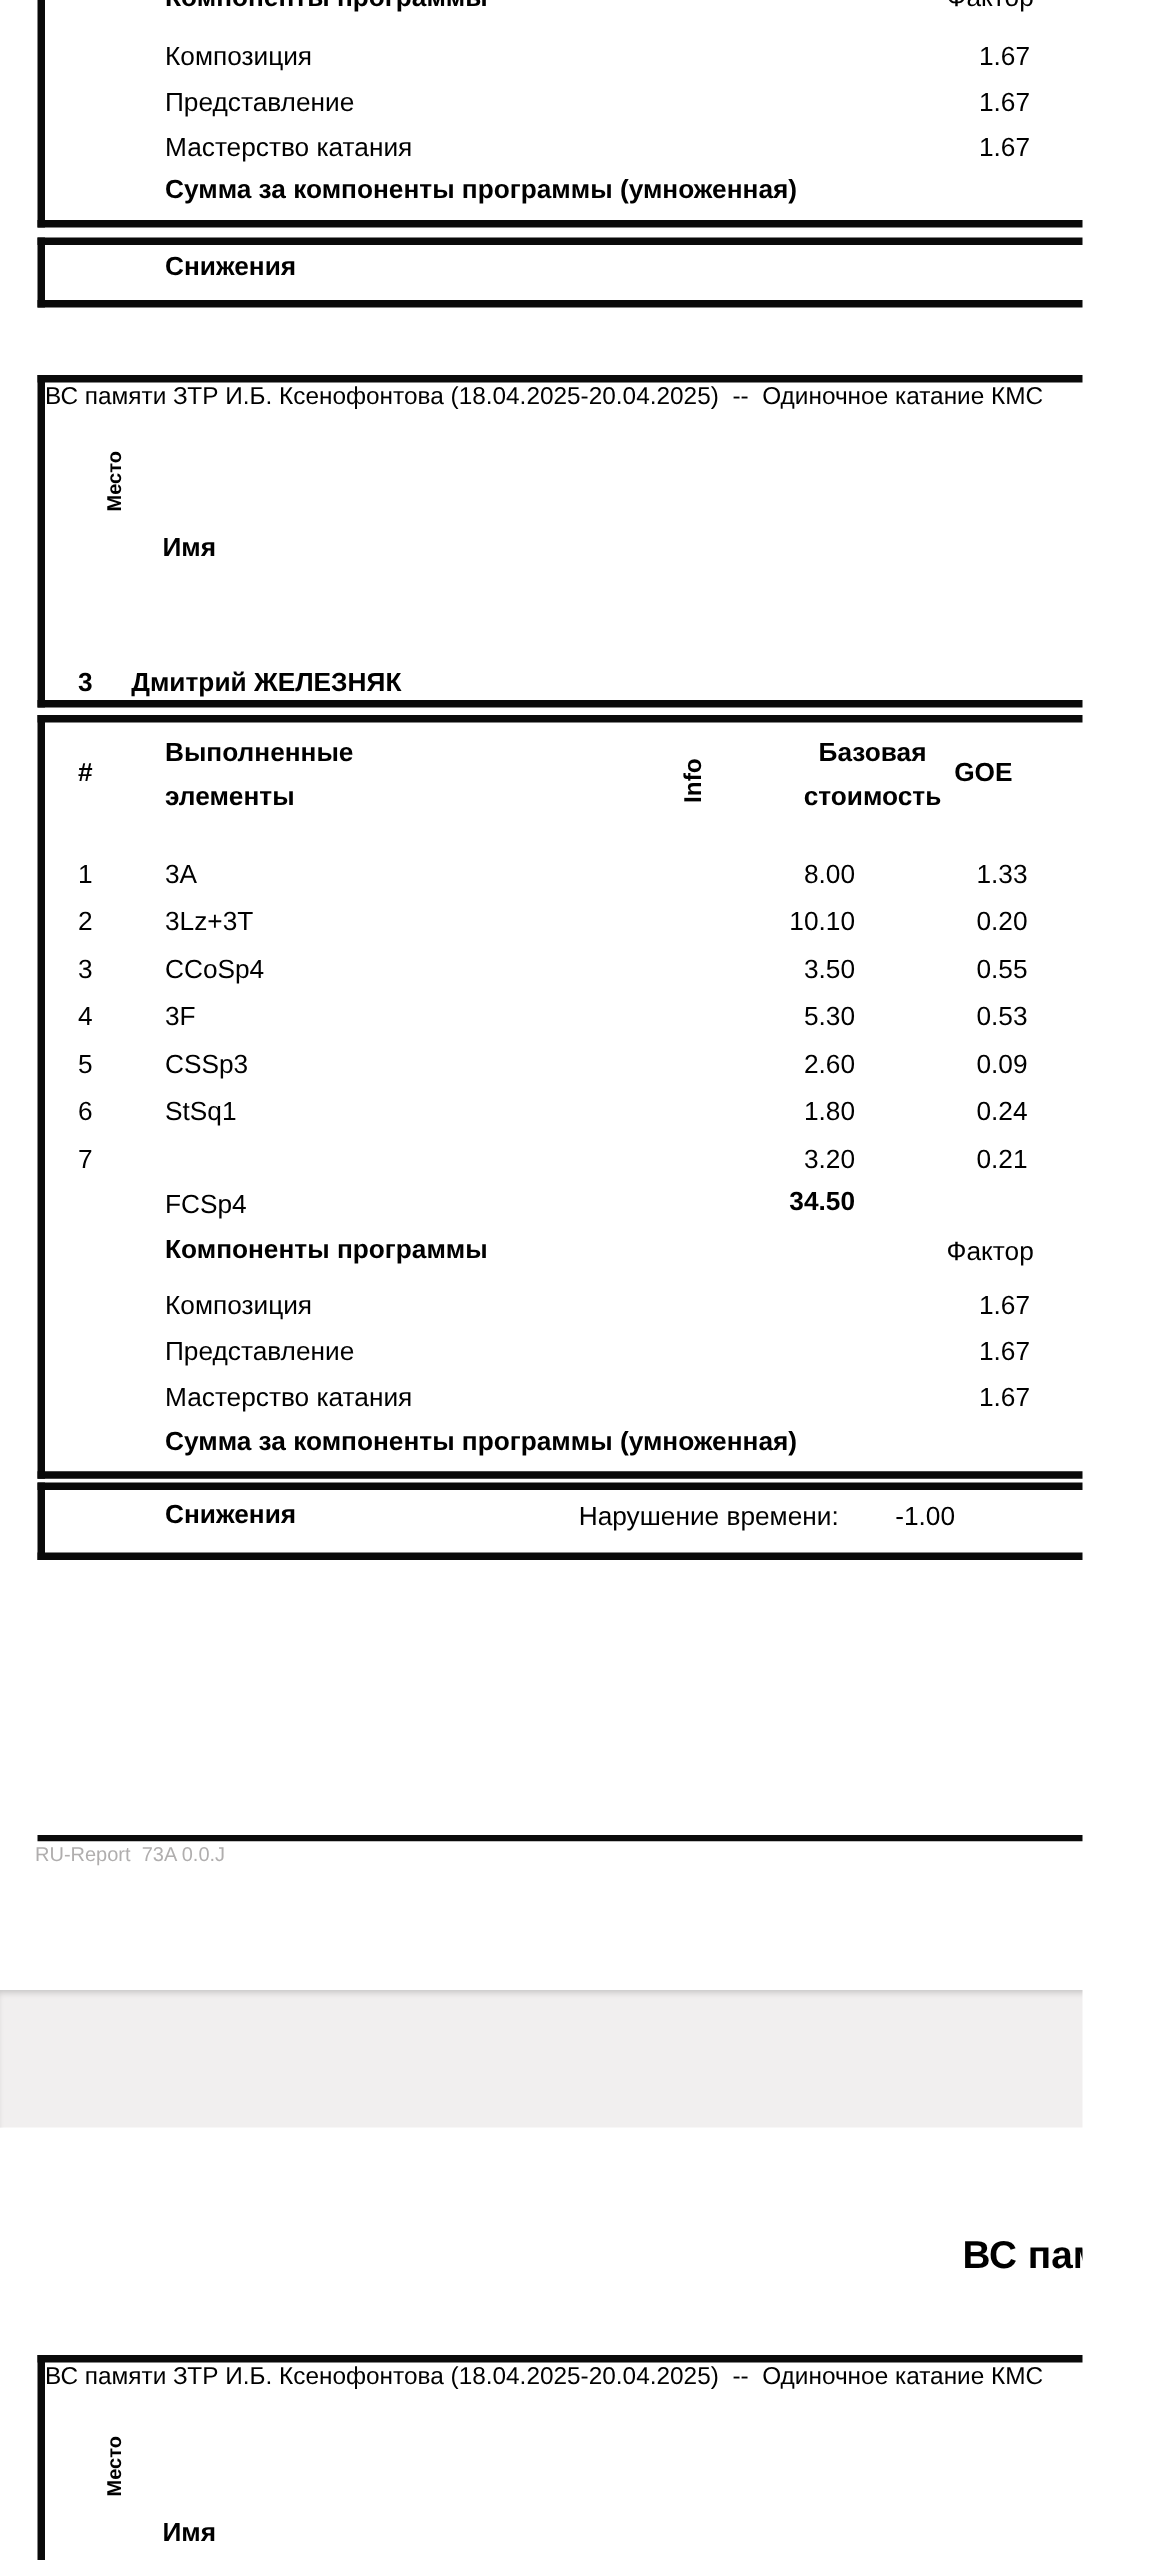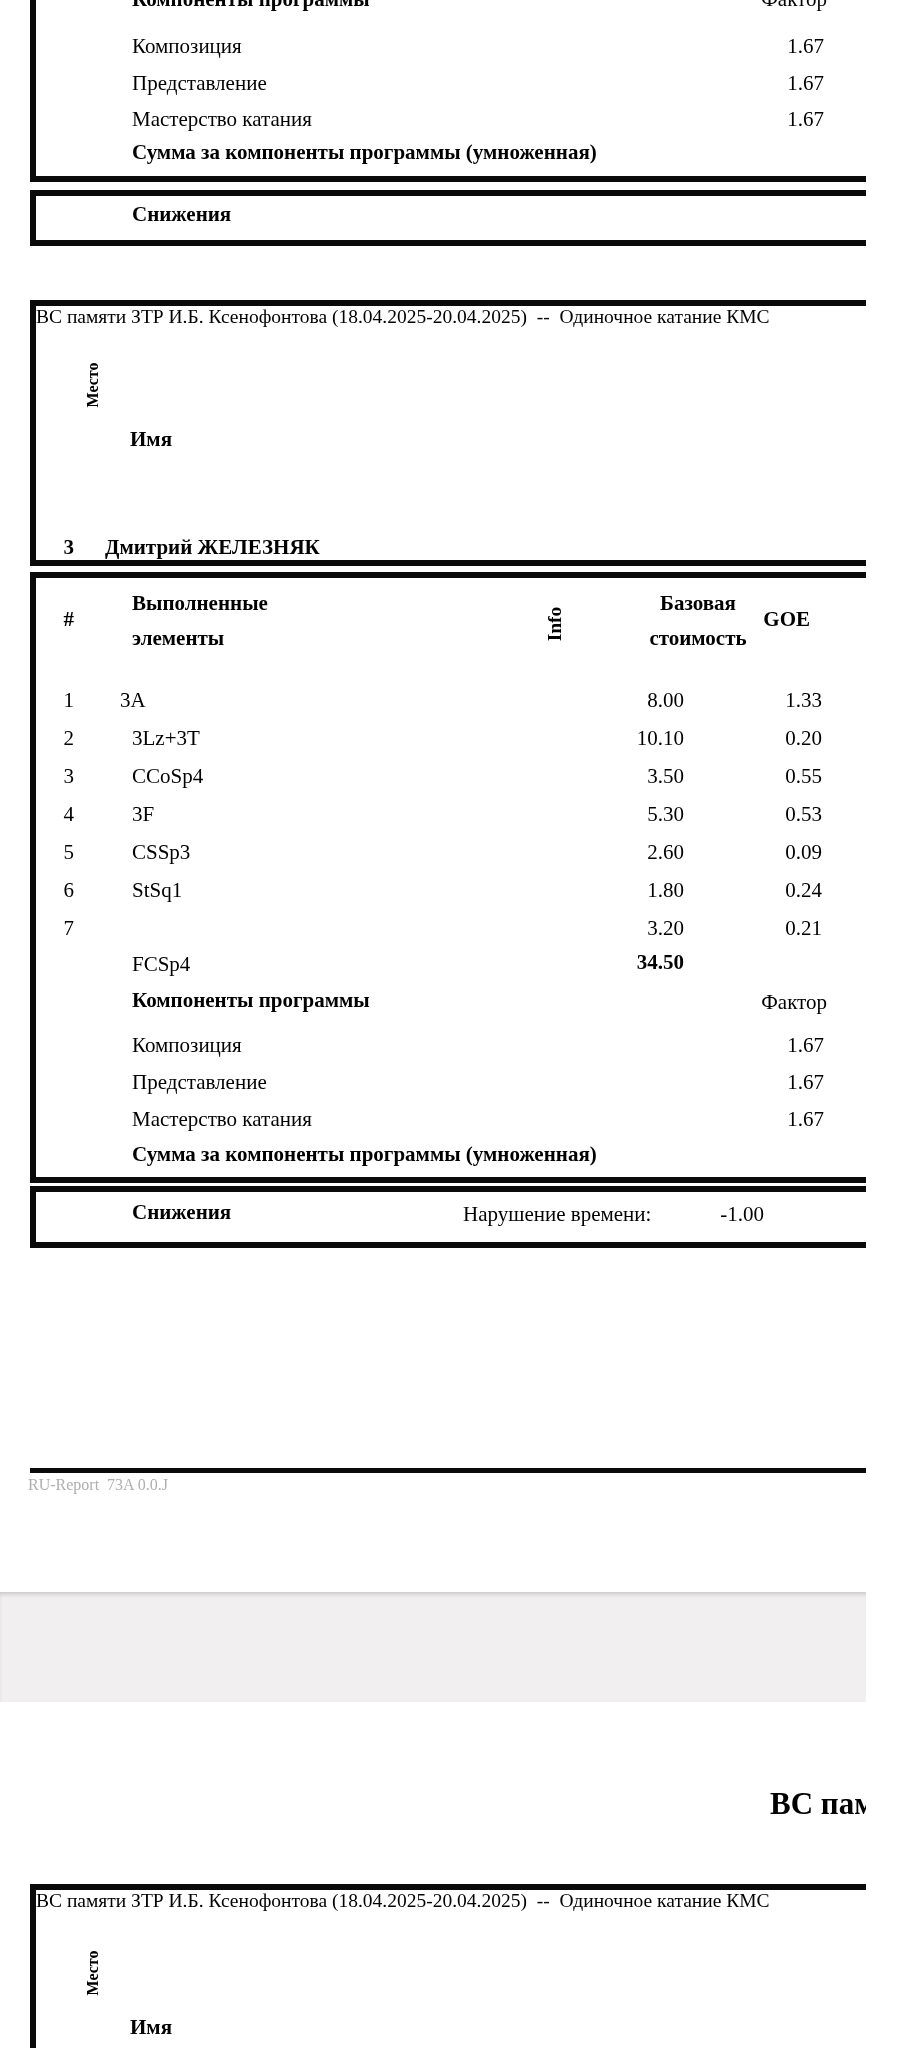--- a/index.html
+++ b/index.html
@@ -1,19 +1,19 @@
 <!DOCTYPE html>
 <html><head>
 <meta charset="utf-8">
 <style>
   html,body{margin:0;padding:0;background:#ffffff;}
   .canvas{
     position:relative;width:866px;height:2048px;overflow:hidden;
     background:#ffffff;color:#000;
-    font-family:Liberation Serif, serif;
+    font-family:Liberation Sans, sans-serif;
   }
   .t{position:absolute;white-space:pre;font-size:21px;line-height:1.15;}
   .b{font-weight:bold;}
   .fs16{font-size:16px;}
   .fs19{font-size:19.5px;}
   .fs21{font-size:21px;margin-top:46px;}
   .fs26{font-size:26px;}
   .fs31{font-size:31px;}
   .hline{position:absolute;left:30px;width:892px;height:6px;background:#0a0a0a;}
   .vline{position:absolute;left:30px;width:6px;background:#0a0a0a;}
@@ -72,21 +72,21 @@
 
   <div class="t b num" style="left:48px;top:607px;width:26px;">#</div>
   <div class="t b" style="left:132px;top:591px;">Выполненные</div>
   <div class="t b" style="left:132px;top:626px;">элементы</div>
   <div class="rot fs19" style="left:500px;top:613px;">Info</div>
   <div class="t b ctr" style="left:623px;top:591px;width:150px;">Базовая</div>
   <div class="t b ctr" style="left:623px;top:626px;width:150px;">стоимость</div>
   <div class="t b" style="right:56px;top:607px;">GOE</div>
 
   <div class="t num" style="left:48px;top:688px;width:26px;">1</div>
-  <div class="t" style="left:120px;top:688px;">3A</div>
+  <div class="t" style="left:132px;top:688px;">3A</div>
   <div class="t" style="right:182px;top:688px;">8.00</div>
   <div class="t" style="right:44px;top:688px;">1.33</div>
 
   <div class="t num" style="left:48px;top:726px;width:26px;">2</div>
   <div class="t" style="left:132px;top:726px;">3Lz+3T</div>
   <div class="t" style="right:182px;top:726px;">10.10</div>
   <div class="t" style="right:44px;top:726px;">0.20</div>
 
   <div class="t num" style="left:48px;top:764px;width:26px;">3</div>
   <div class="t" style="left:132px;top:764px;">CCoSp4</div>

